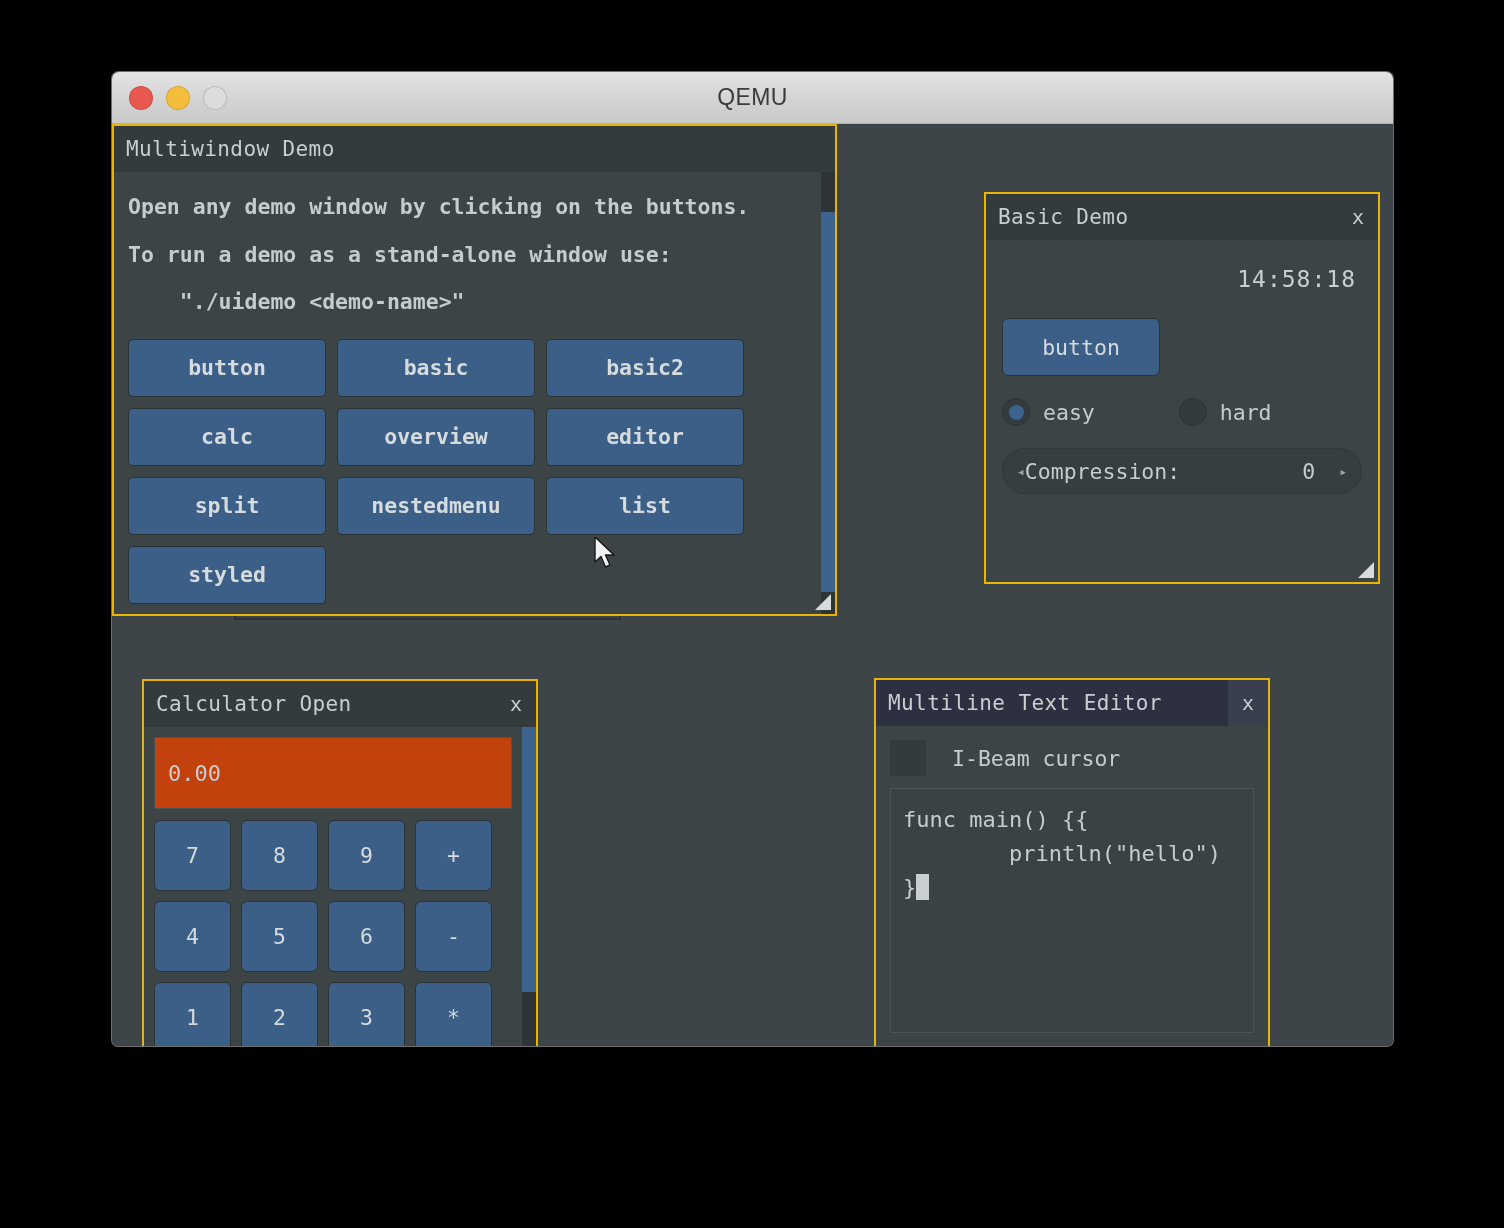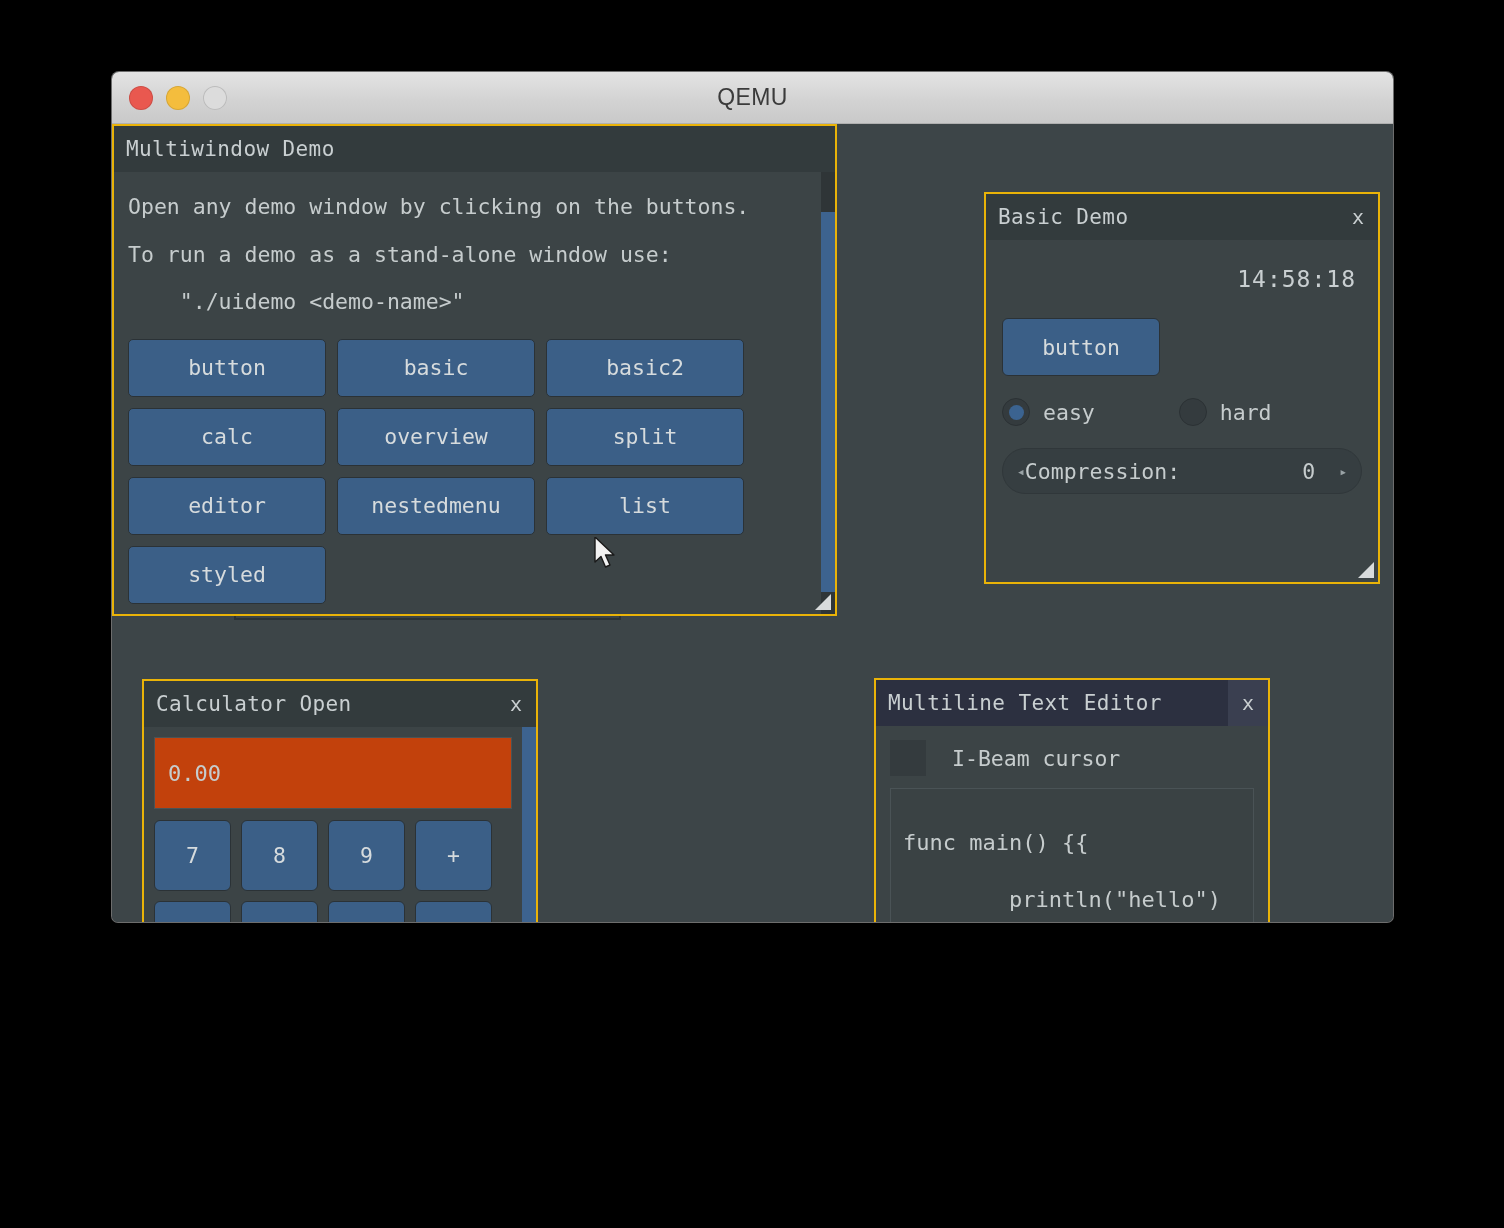--- a/index.html
+++ b/index.html
@@ -8,21 +8,21 @@
     background: #000000;
     overflow: hidden;
     font-family: "DejaVu Sans Mono", monospace;
   }
   #root { position: relative; width: 1504px; height: 1228px; }
 
   
   .qemu-window {
     position: absolute;
     left: 112px; top: 72px;
-    width: 1281px; height: 850px;
+    width: 1281px; height: 974px;
     border-radius: 7px 7px 6px 6px;
     overflow: hidden;
     background: #3d4548;
     box-shadow: 0 0 0 1px #6d6d6d;
   }
   .qemu-titlebar {
     position: relative;
     height: 52px;
     background: linear-gradient(to bottom, #e4e4e4 0%, #d3d3d3 55%, #c9c9c9 100%);
     border-bottom: 1px solid #b0b0b0;
@@ -89,21 +89,21 @@
     width: 14px; height: 100%;
     background: #2f3537;
   }
   .vscroll .thumb {
     position: absolute; left: 0; width: 14px;
     background: #3d638f;
   }
 
   
   #multiwindow { left: 0px; top: 0px; width: 725px; height: 492px; }
-  #multiwindow .nk-body { padding: 14px 26px 0 14px; }
+  #multiwindow .nk-body { padding: 14px 26px 0 14px; font-weight: bold; }
   .mw-line {
     font-size: 21.5px; color: #c6cccd;
     letter-spacing: 0px; white-space: pre;
     margin-bottom: 26px; line-height: 1;
   }
   .mw-line.first { margin-top: 10px; }
   .btn-grid { display: flex; flex-wrap: wrap; gap: 11px; width: 617px; }
   .demo-btn {
     width: 198px; height: 58px;
     background: #3b5f87;
@@ -180,21 +180,20 @@
     margin-top: 12px;
     height: 245px;
     background: #3a4244;
     border: 1px solid #4a5356;
     padding: 14px 12px 0 12px;
     overflow: hidden;
   }
   .editor-line {
     font-size: 22px; color: #c6cccd; white-space: pre;
     line-height: 1.55;
-    margin-top: 23px;
   }
   .text-caret {
     display: inline-block;
     width: 13px; height: 26px;
     background: #c9cfd1;
     vertical-align: -5px;
   }
 
   
   .ghost-win {
@@ -247,22 +246,22 @@
           <div class="mw-line first">Open any demo window by clicking on the buttons.</div>
           <div class="mw-line">To run a demo as a stand-alone window use:</div>
           <div class="mw-line">    "./uidemo &lt;demo-name&gt;"</div>
 
           <div class="btn-grid">
             <div class="demo-btn">button</div>
             <div class="demo-btn">basic</div>
             <div class="demo-btn">basic2</div>
             <div class="demo-btn">calc</div>
             <div class="demo-btn">overview</div>
+            <div class="demo-btn">editor</div>
             <div class="demo-btn">split</div>
-            <div class="demo-btn">editor</div>
             <div class="demo-btn">nestedmenu</div>
             <div class="demo-btn">list</div>
             <div class="demo-btn">styled</div>
           </div>
 
           <div class="vscroll" style="right:0;">
             <div class="thumb" style="top:40px; height:380px;"></div>
           </div>
           <div class="grip"></div>
         </div>

